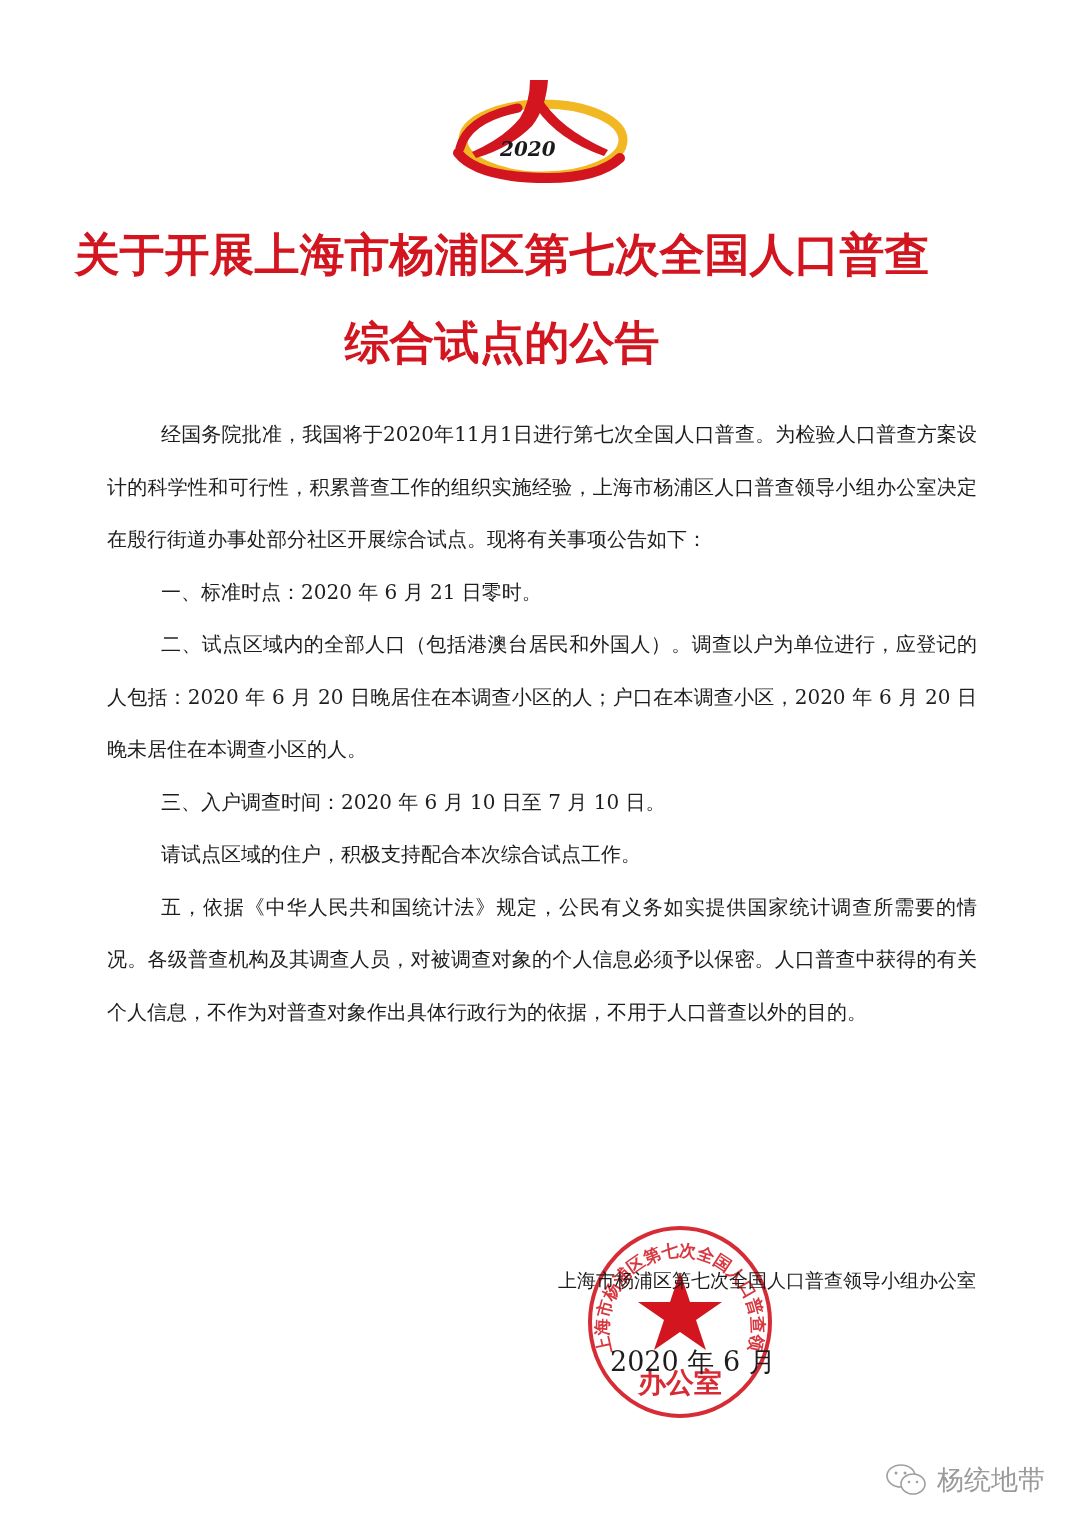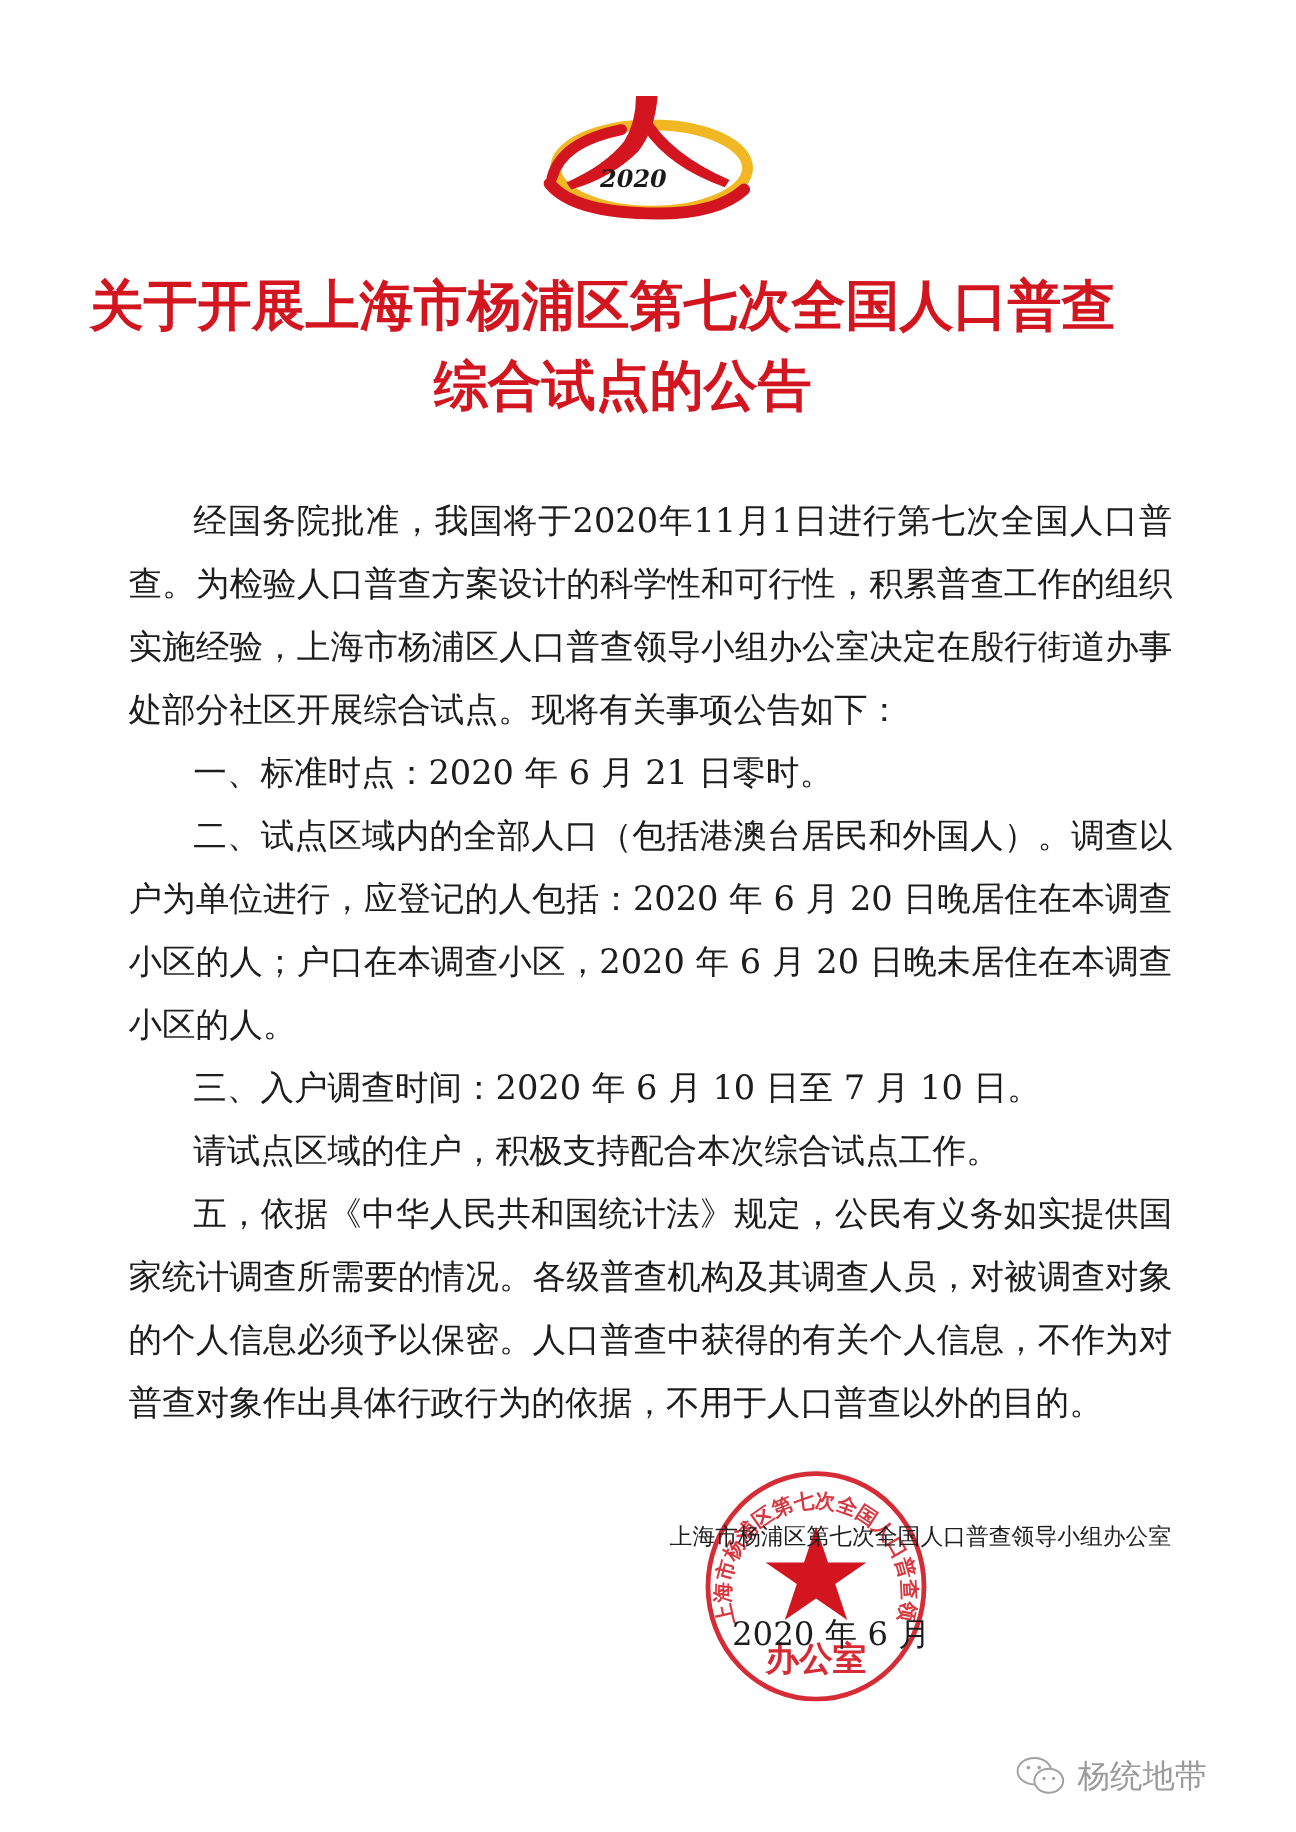--- a/index.html
+++ b/index.html
@@ -7,37 +7,37 @@
       width: 1080px; height: 1527px; background: #ffffff; position: relative; overflow: hidden;
       font-family: "DejaVu Serif", "Liberation Serif", serif; color: #1a1a1a;
     }
     .logo { position: absolute; left: 448px; top: 78px; width: 186px; height: 110px; }
     .title {
       position: absolute; left: 0; width: 1004px; text-align: center;
       font-family: "DejaVu Sans", "Liberation Sans", sans-serif; font-weight: bold;
       color: #d2151f; font-size: 45px; letter-spacing: 0px; line-height: 1;
     }
     .title.l1 { top: 232px; }
-    .title.l2 { top: 299px; margin-left: 17px; }
+    .title.l2 { top: 320px; }
     .body {
       position: absolute; left: 107px; top: 408px; width: 870px;
-      font-size: 28px; line-height: 52.5px; color: #1d1d1d;
+      font-size: 20px; line-height: 52.5px; color: #1d1d1d;
     }
     .body p { margin: 0; text-align: justify; text-align-last: left; }
     .body p.indent { text-indent: 54px; }
     .sign {
       position: absolute; left: 300px; top: 1268px; width: 676px; text-align: right;
       font-size: 19px; color: #1d1d1d; z-index: 3;
     }
     .date {
       position: absolute; left: 610px; top: 1344px; font-size: 27px; color: #1d1d1d; z-index: 3;
     }
     .seal { position: absolute; left: 582px; top: 1222px; width: 196px; height: 196px; z-index: 2; }
     .watermark {
-      position: absolute; left: 846px; top: 1462px; display: flex; align-items: center; gap: 8px;
+      position: absolute; left: 885px; top: 1462px; display: flex; align-items: center; gap: 8px;
       color: #9a9a9a; font-family: "DejaVu Sans", "Liberation Sans", sans-serif; font-size: 27px;
     }
     .watermark svg { width: 44px; height: 36px; }
   </style>
 </head>
 <body>
 
 <svg class="logo" viewBox="0 0 186 110">
   <ellipse cx="95" cy="62" rx="80" ry="36" fill="none" stroke="#f2b824" stroke-width="9"></ellipse>
   <path d="M10 75 Q 30 100 100 100 Q 150 100 172 80" fill="none" stroke="#d2151f" stroke-width="10" stroke-linecap="round"></path>

